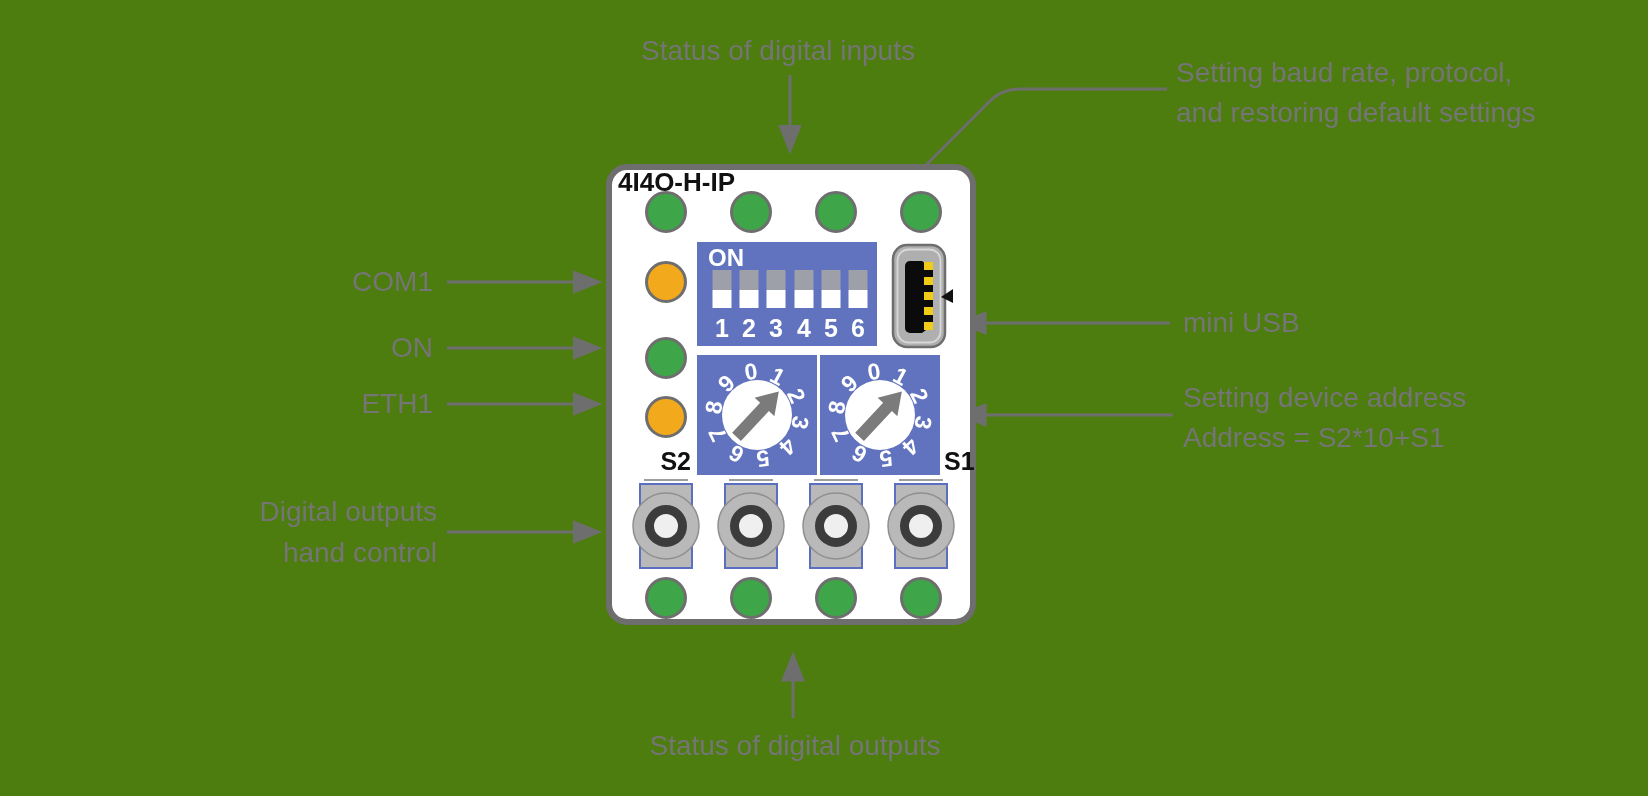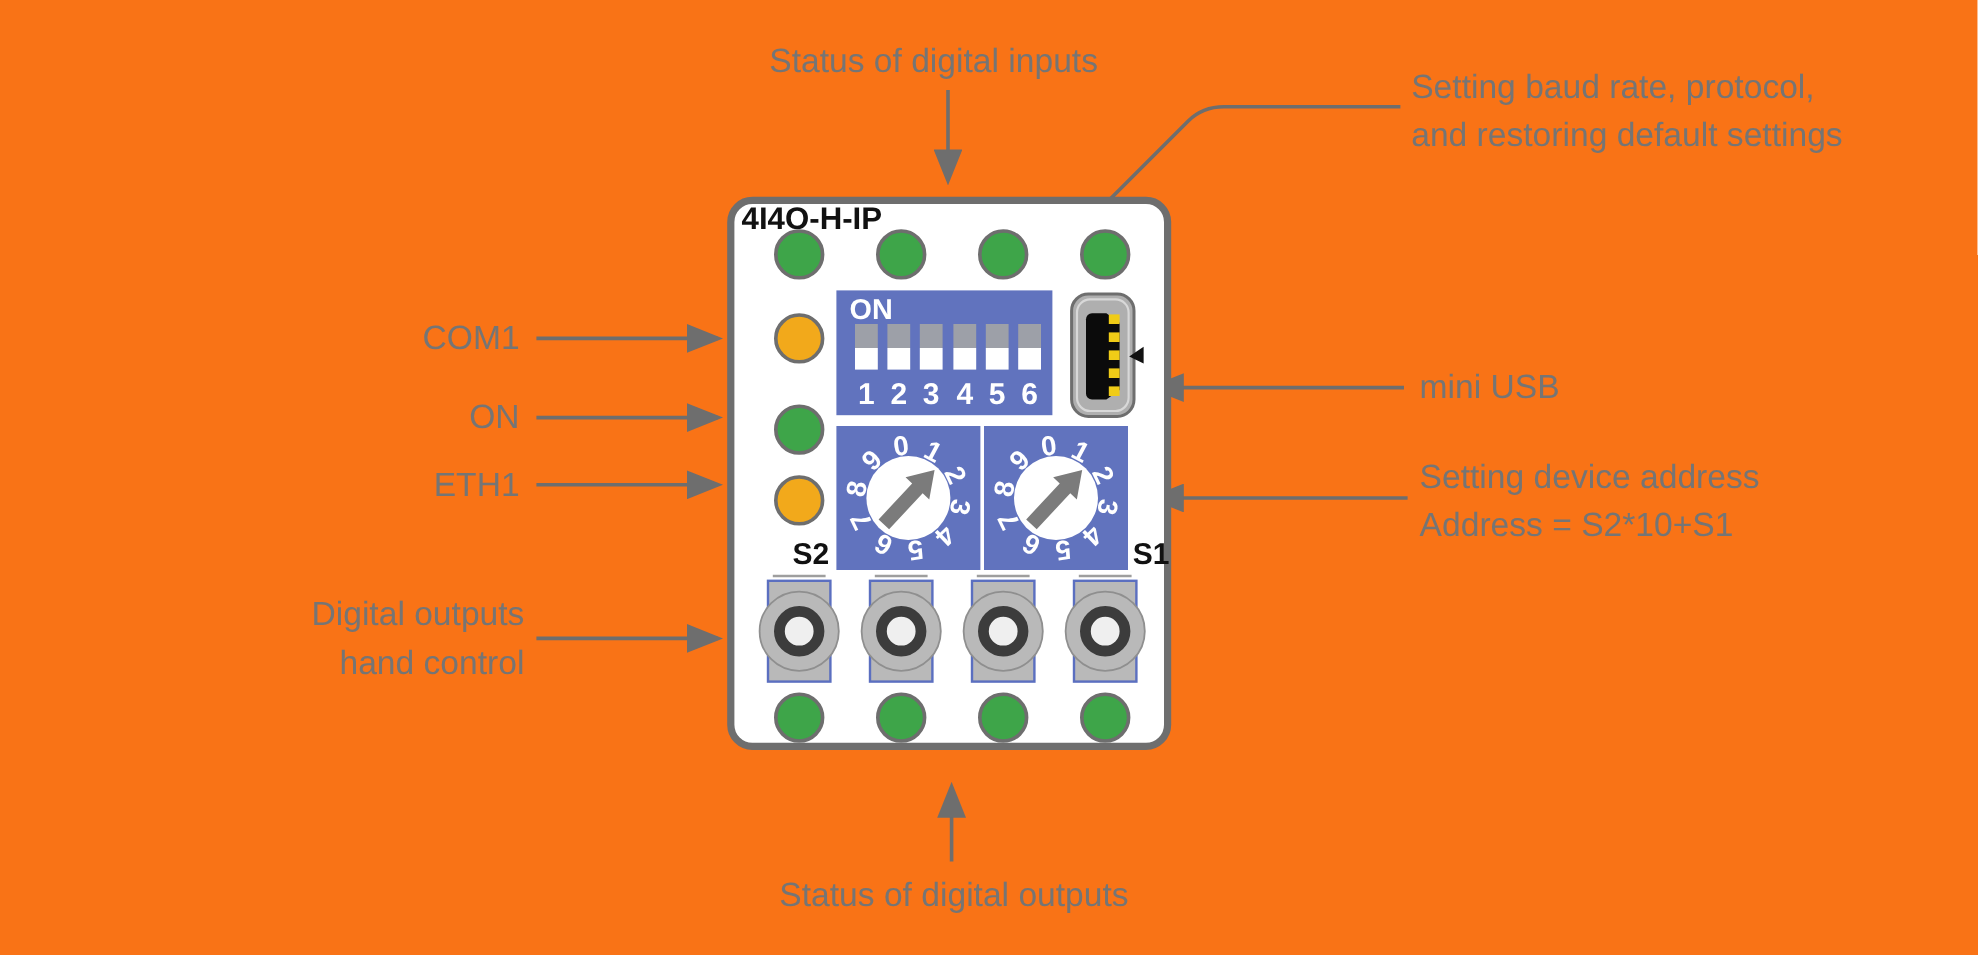--- a/index.html
+++ b/index.html
@@ -1,16 +1,16 @@
 <!DOCTYPE html>
 <html style="--led-green: #3EA549; --led-orange: #F2A91B; --block-blue: #6173BE; --board-border: #6E6E6E; --annotation-text: #757575; --arrow: #6E6E6E; --usb-pin-yellow: #F0CC17;"><head>
 <meta charset="utf-8">
 <style>
   html,body{margin:0;padding:0;background:#fff;}
-  .stage{position:relative;width:1648px;height:796px;background:#f97316;overflow:hidden;
+  .stage{position:relative;width:1648px;height:796px;background:#4d7c0f;overflow:hidden;
          font-family:"Liberation Sans",sans-serif;}
   svg{display:block;}
   .ann{font:28px "Liberation Sans",sans-serif;fill:var(--annotation-text,#757575);}
   .board-title{font:bold 26px "Liberation Sans",sans-serif;fill:#111;}
   .s-label{font:bold 25px "Liberation Sans",sans-serif;fill:#111;}
   .dip-on{font:bold 24px "Liberation Sans",sans-serif;fill:#fff;}
   .dip-num{font:bold 25px "Liberation Sans",sans-serif;fill:#fff;text-anchor:middle;}
   .rot-digit{font:bold 23px "Liberation Sans",sans-serif;fill:#fff;text-anchor:middle;}
   .led{stroke:#6e6e6e;stroke-width:3;}
   .green{fill:var(--led-green,#3EA549);}

